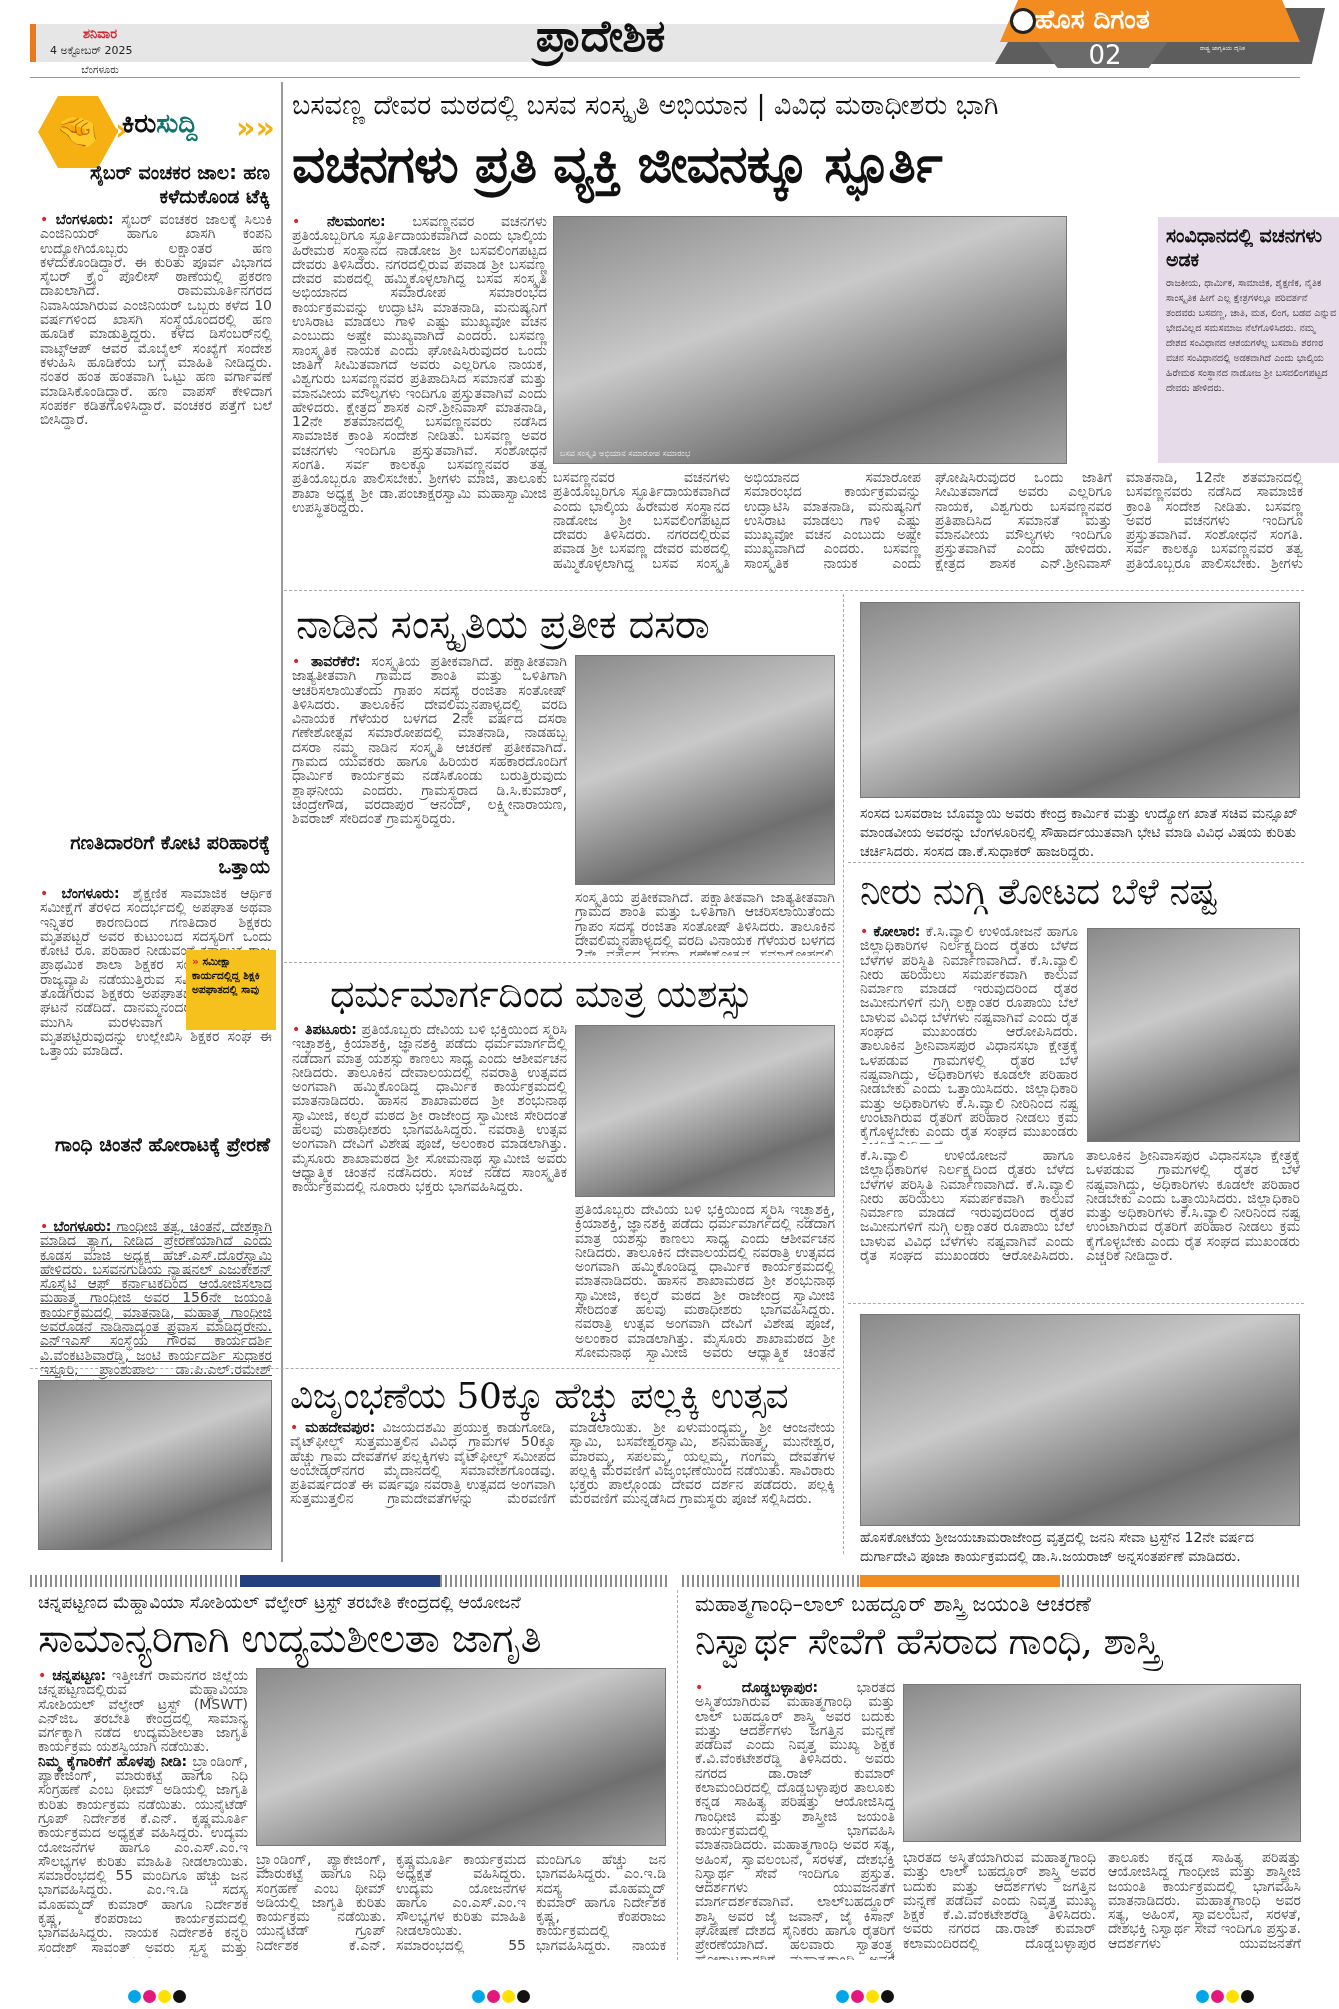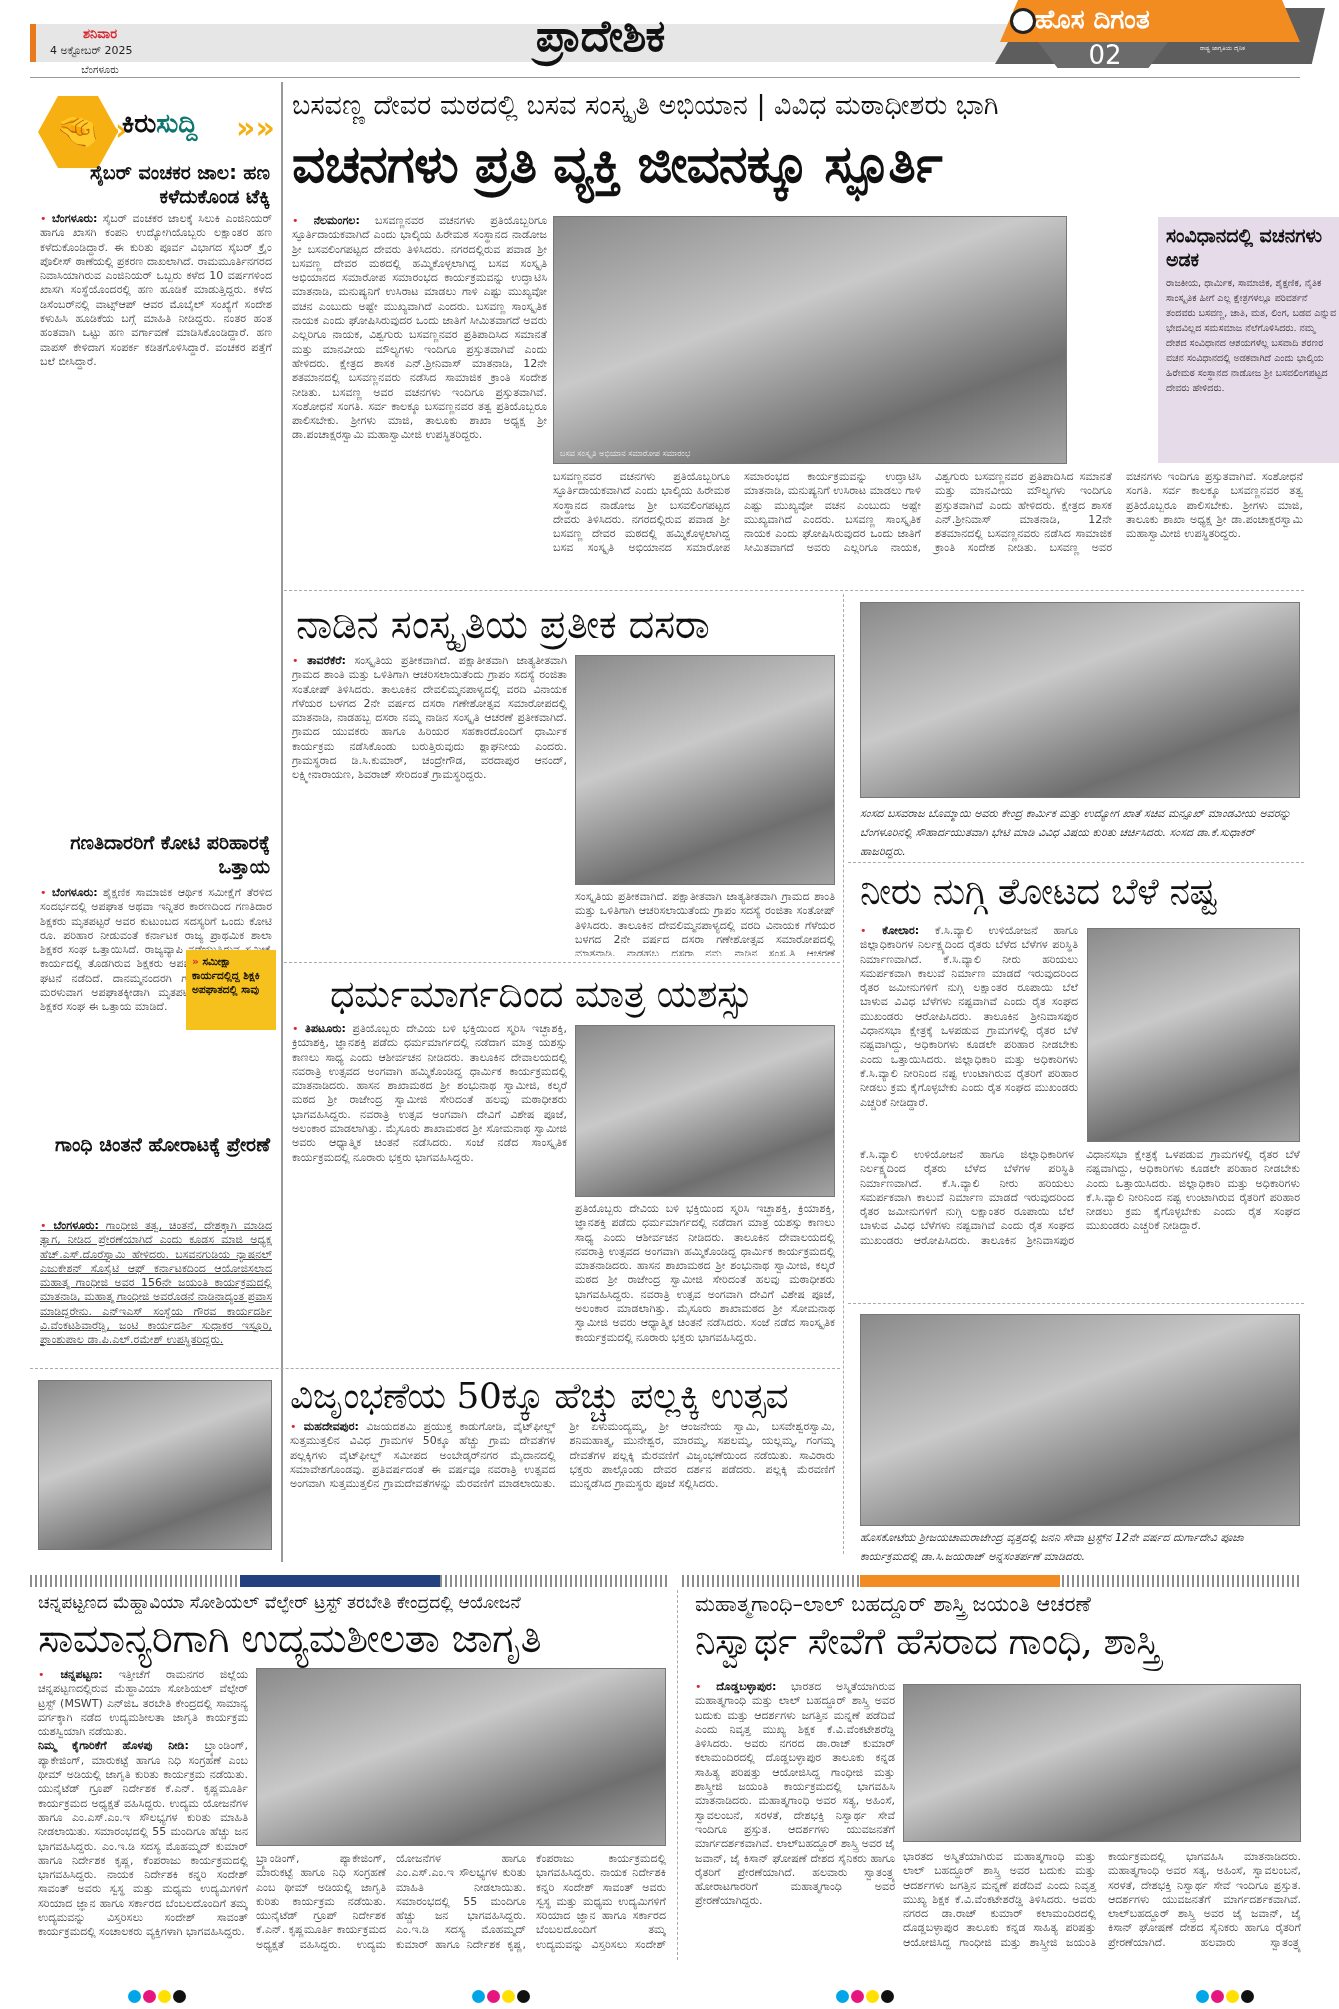--- a/index.html
+++ b/index.html
@@ -22,34 +22,34 @@
   .hr { height: 1px; background: #999; }
   .vline { width: 1px; background: #bbb; }
   .dash { border-top: 1px dashed #aaa; }
   
   .kiru-hex { left: 38px; top: 96px; width: 80px; height: 72px; background: #f6b012; clip-path: polygon(25% 0,75% 0,100% 50%,75% 100%,25% 100%,0 50%); }
   .hand { left: 55px; top: 108px; width: 46px; height: 46px; font-size: 36px; text-align: center; line-height: 46px; }
   .kiru-label { left: 122px; top: 108px; font-size: 26px; font-weight: bold; }
   .kiru-label .red { color: #0f766e; }
   .chev { font-size: 30px; color: #f6b012; font-weight: bold; }
   .side-head { font-weight: bold; font-size: 19px; text-align: right; line-height: 24px; }
-  .body-text { font-size: 11px; line-height: 14.3px; color: #444; text-align: justify; overflow: hidden; }
+  .body-text { font-size: 14px; line-height: 14.3px; color: #444; text-align: justify; overflow: hidden; }
   .place { font-weight: bold; color: #111; }
   .dot { color: #d8262f; }
   .callout { left: 186px; top: 950px; width: 90px; height: 80px; background: #f6c11c; padding: 4px 6px; font-size: 10.5px; font-weight: bold; line-height: 14px; }
   
   .kicker { font-size: 27px; line-height: 34px; color: #111; white-space: nowrap; }
   .mega { font-weight: bold; font-size: 52px; line-height: 60px; white-space: nowrap; letter-spacing: -1px; }
   .headline { font-family: "DejaVu Serif", serif; font-weight: normal; font-size: 37px; line-height: 48px; white-space: nowrap; letter-spacing: -0.5px; }
   .photo { background: linear-gradient(160deg,#8a8a8a,#c9c9c9 40%,#6f6f6f 75%,#a5a5a5); border: 1px solid #777; overflow: hidden; }
   .photo .ph-label { position: absolute; left: 6px; bottom: 4px; font-size: 8px; color: #eee; }
   .box-purple { left: 1110px; top: 217px; width: 188px; height: 246px; background: #e6dce9; padding: 6px 8px; margin-left: 48px; }
   .box-purple .bh { font-size: 19px; font-weight: bold; line-height: 24px; }
   .box-purple .bt { font-size: 9.5px; line-height: 15px; color: #333; margin-top: 4px; }
-  .caption { font-size: 11px; line-height: 19px; color: #222; font-style: italic; }
+  .caption { font-size: 14px; line-height: 19px; color: #222; }
   .strip { height: 12px; background: repeating-linear-gradient(90deg,#8d8d8d 0 2px,#fff 2px 5px); }
   .strip-blue { height: 12px; background: #22417e; }
   .strip-orange { height: 12px; background: #f28b20; }
   .cmyk { display: flex; gap: 2px; }
   .cmyk span { width: 13px; height: 13px; border-radius: 50%; display: inline-block; }
 </style>
 </head>
 <body>
 
 <div class="abs mast-bar"></div>

